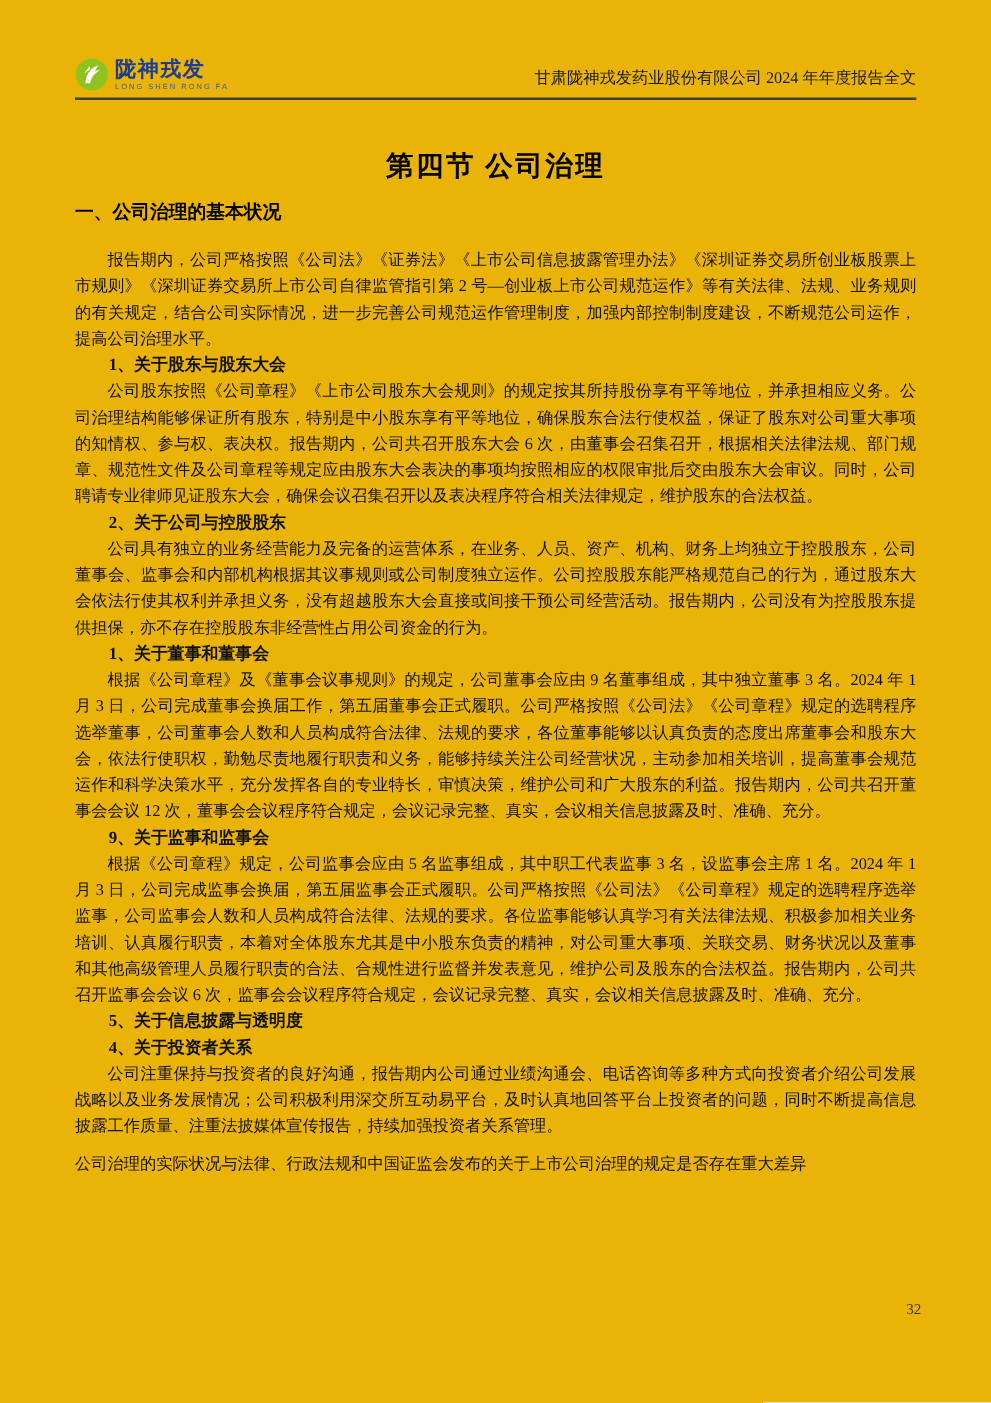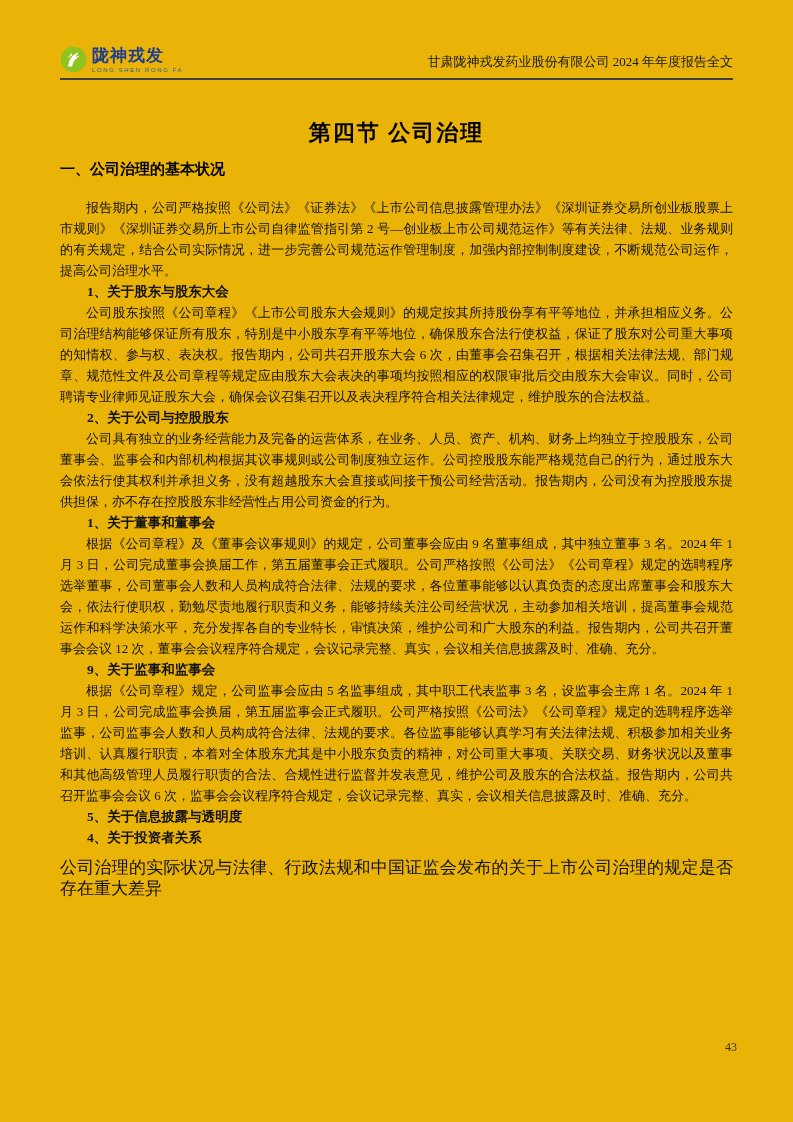--- a/index.html
+++ b/index.html
@@ -74,21 +74,21 @@
   }
   p.body { text-indent: 2em; }
   p.intro { margin-top: 18px; }
   h3.sub-heading {
     font-weight: bold;
     text-indent: 2em;
     font-size: 13.5px;
   }
   p.closing {
     margin-top: 9px;
-    font-size: 17px;
+    font-size: 13px;
     line-height: 21px;
     text-align: justify;
     color: #111111;
   }
   .page-number {
     position: absolute;
     top: 1040px;
     right: 56px;
     font-size: 12px;
     color: #333333;
@@ -130,18 +130,19 @@
 
   <h3 class="sub-heading">1、关于董事和董事会</h3>
   <p class="body">根据《公司章程》及《董事会议事规则》的规定，公司董事会应由 9 名董事组成，其中独立董事 3 名。2024 年 1 月 3 日，公司完成董事会换届工作，第五届董事会正式履职。公司严格按照《公司法》《公司章程》规定的选聘程序选举董事，公司董事会人数和人员构成符合法律、法规的要求，各位董事能够以认真负责的态度出席董事会和股东大会，依法行使职权，勤勉尽责地履行职责和义务，能够持续关注公司经营状况，主动参加相关培训，提高董事会规范运作和科学决策水平，充分发挥各自的专业特长，审慎决策，维护公司和广大股东的利益。报告期内，公司共召开董事会会议 12 次，董事会会议程序符合规定，会议记录完整、真实，会议相关信息披露及时、准确、充分。</p>
 
   <h3 class="sub-heading">9、关于监事和监事会</h3>
   <p class="body">根据《公司章程》规定，公司监事会应由 5 名监事组成，其中职工代表监事 3 名，设监事会主席 1 名。2024 年 1 月 3 日，公司完成监事会换届，第五届监事会正式履职。公司严格按照《公司法》《公司章程》规定的选聘程序选举监事，公司监事会人数和人员构成符合法律、法规的要求。各位监事能够认真学习有关法律法规、积极参加相关业务培训、认真履行职责，本着对全体股东尤其是中小股东负责的精神，对公司重大事项、关联交易、财务状况以及董事和其他高级管理人员履行职责的合法、合规性进行监督并发表意见，维护公司及股东的合法权益。报告期内，公司共召开监事会会议 6 次，监事会会议程序符合规定，会议记录完整、真实，会议相关信息披露及时、准确、充分。</p>
 
   <h3 class="sub-heading">5、关于信息披露与透明度</h3>
 
   <h3 class="sub-heading">4、关于投资者关系</h3>
+  <p class="body">公司注重保持与投资者的良好沟通，报告期内公司通过业绩沟通会、电话咨询等多种方式向投资者介绍公司发展战略以及业务发展情况；公司积极利用深交所互动易平台，及时认真地回答平台上投资者的问题，同时不断提高信息披露工作质量、注重法披媒体宣传报告，持续加强投资者关系管理。</p>
 
   <p class="closing">公司治理的实际状况与法律、行政法规和中国证监会发布的关于上市公司治理的规定是否存在重大差异</p>
 
-  <div class="page-number">43</div>
+  <div class="page-number">32</div>
 
 </div>
 
 </body></html>

